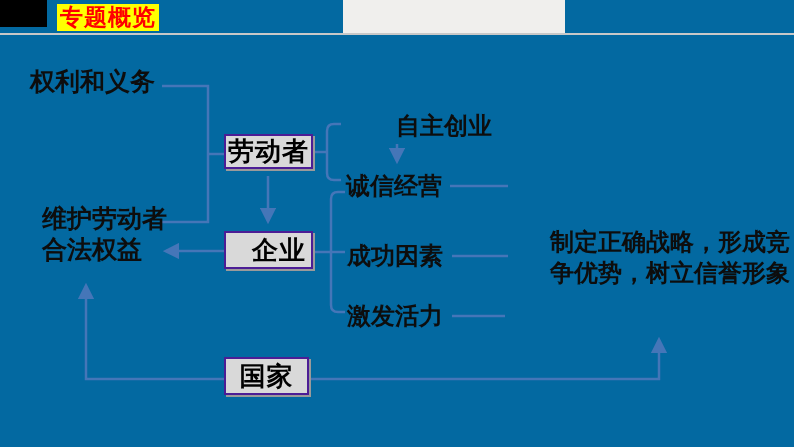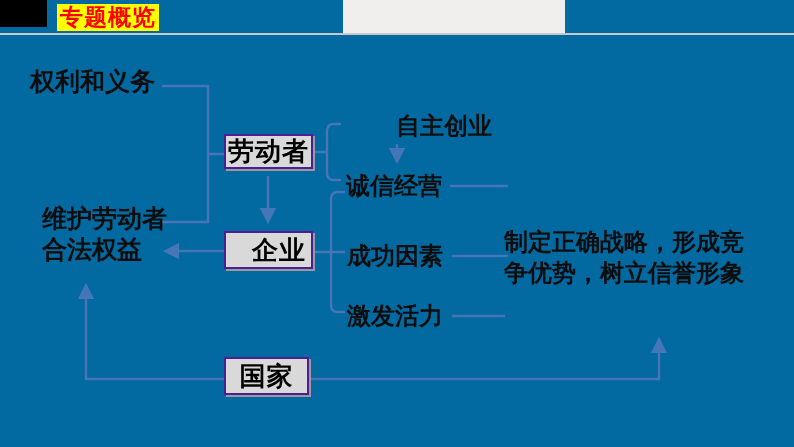--- a/index.html
+++ b/index.html
@@ -78,15 +78,15 @@
 
   <div class="gbox box-worker">劳动者</div>
   <div class="gbox box-enterprise">企业</div>
   <div class="gbox box-state">国家</div>
 
   <div class="node" style="left:360px;top:110px;margin-left:36px;">自主创业</div>
   <div class="node" style="left:346px;top:170px;">诚信经营</div>
   <div class="node" style="left:347px;top:240px;">成功因素</div>
   <div class="node" style="left:347px;top:300px;">激发活力</div>
 
-  <div class="node wrap" style="left:504px;top:226px;width:254px;">制定正确战略，形成竞争优势，树立信誉形象</div>
+  <div class="node wrap" style="left:536px;top:226px;width:254px;text-align:right;">制定正确战略，形成竞争优势，树立信誉形象</div>
 
 </div>
 
 </body></html>

